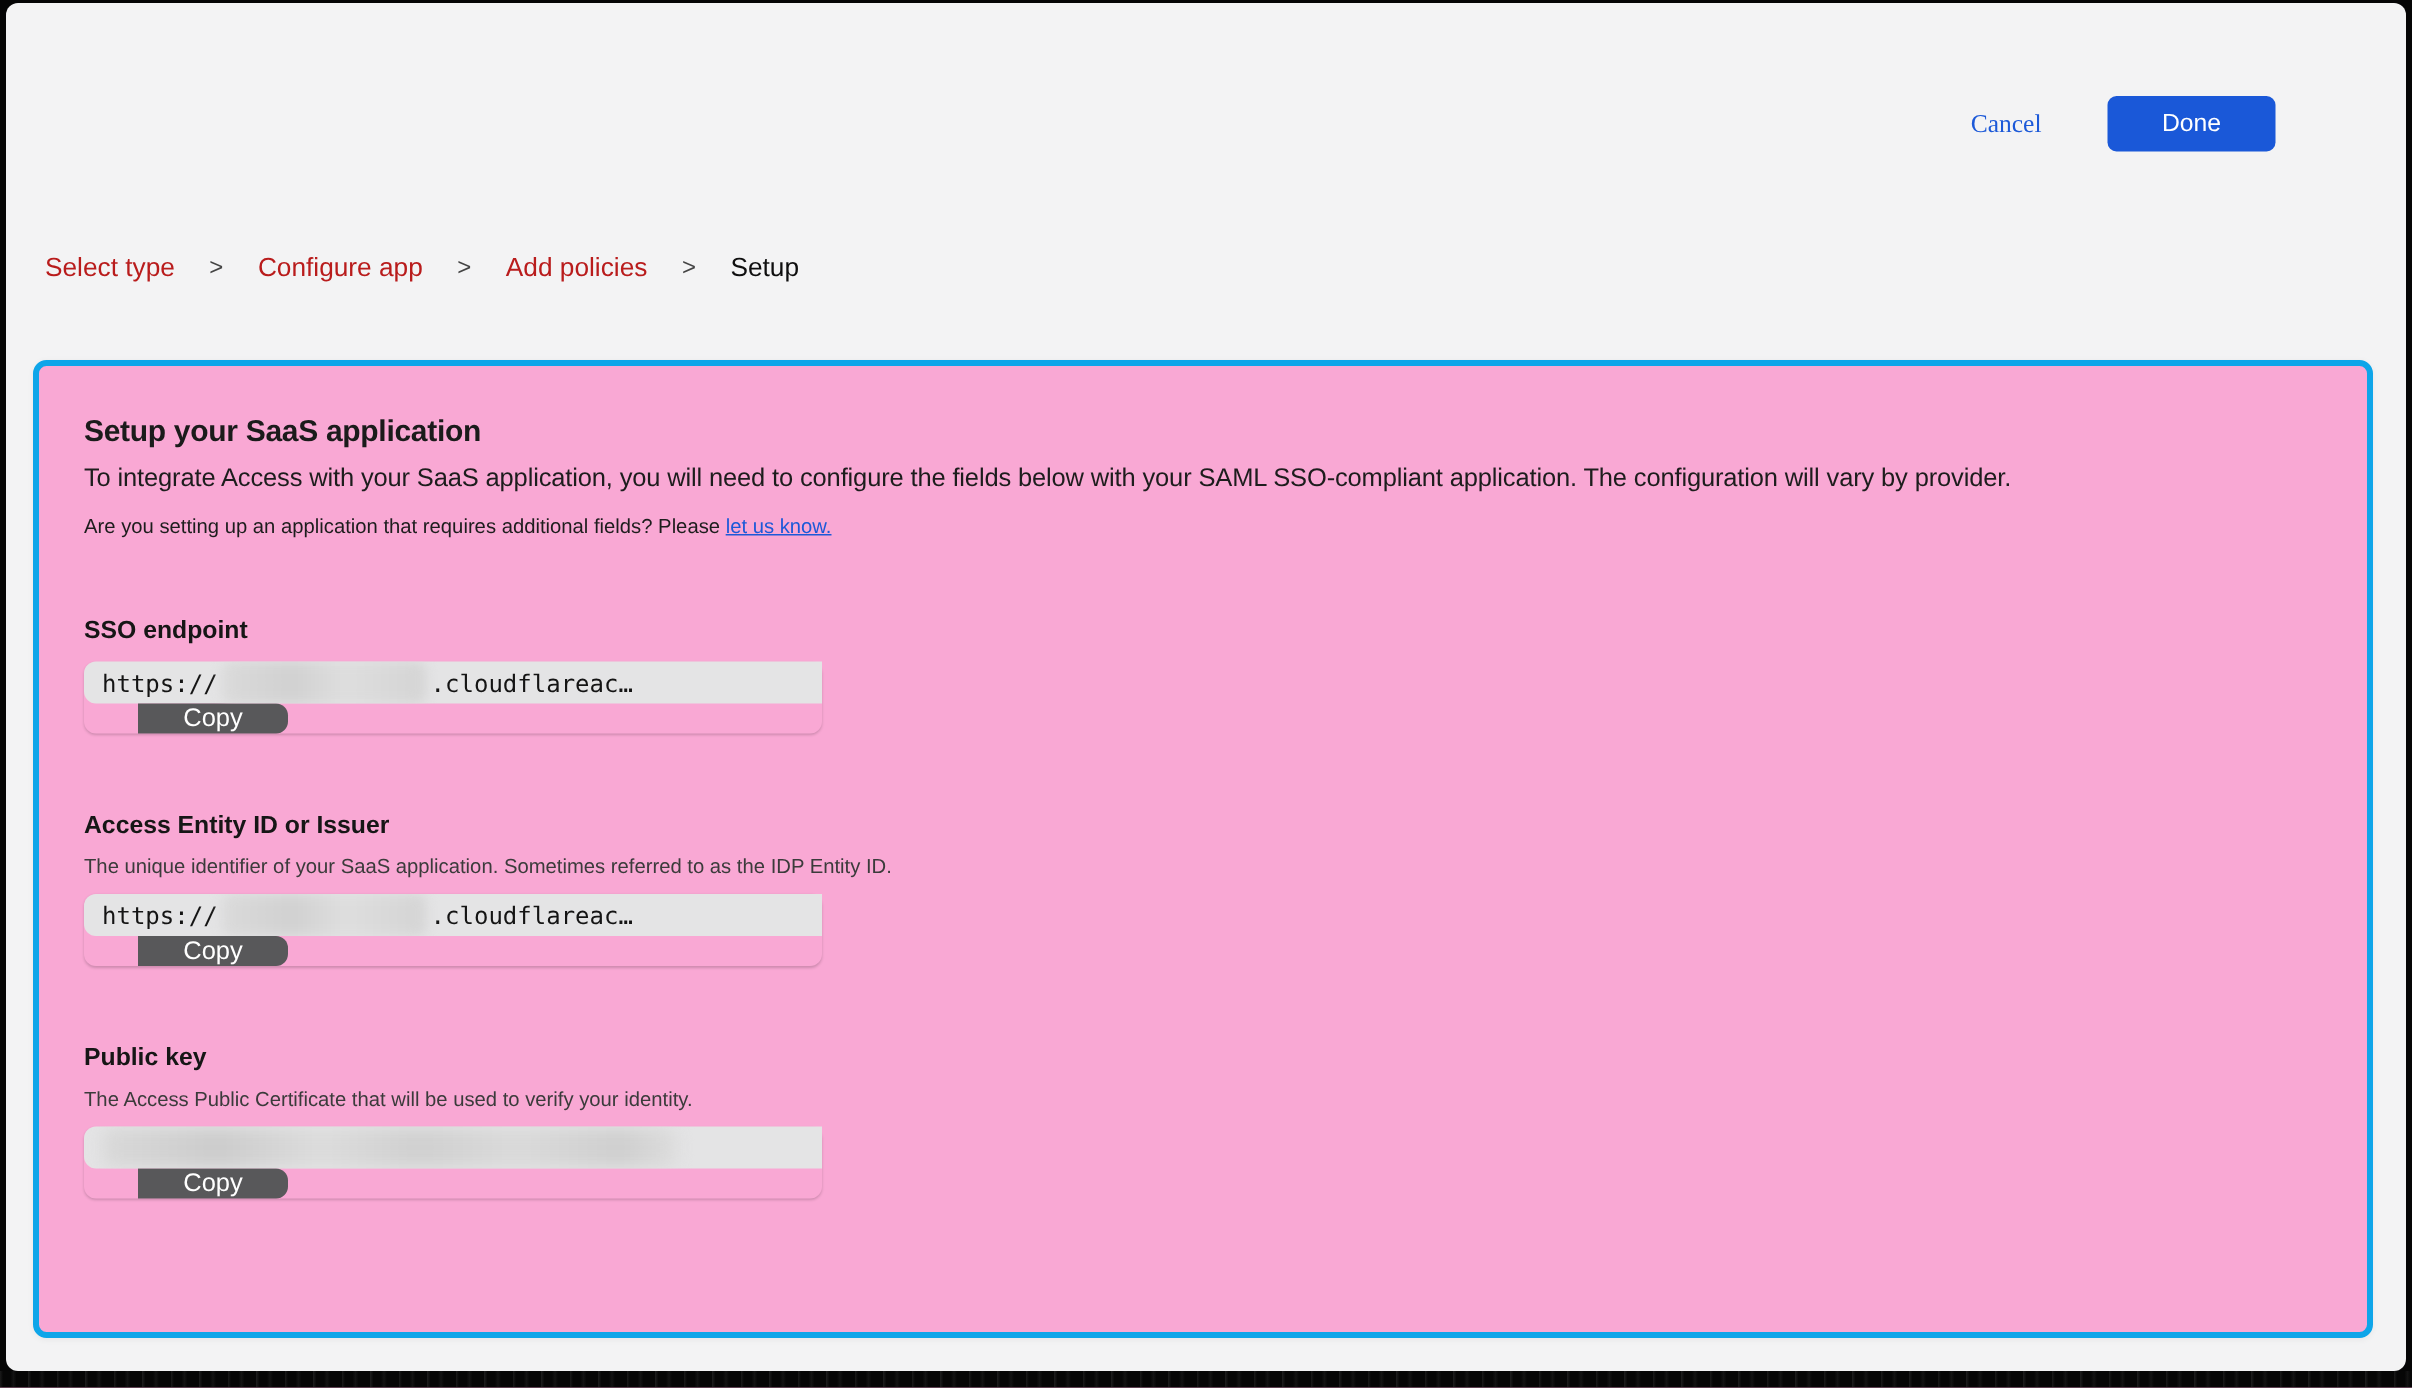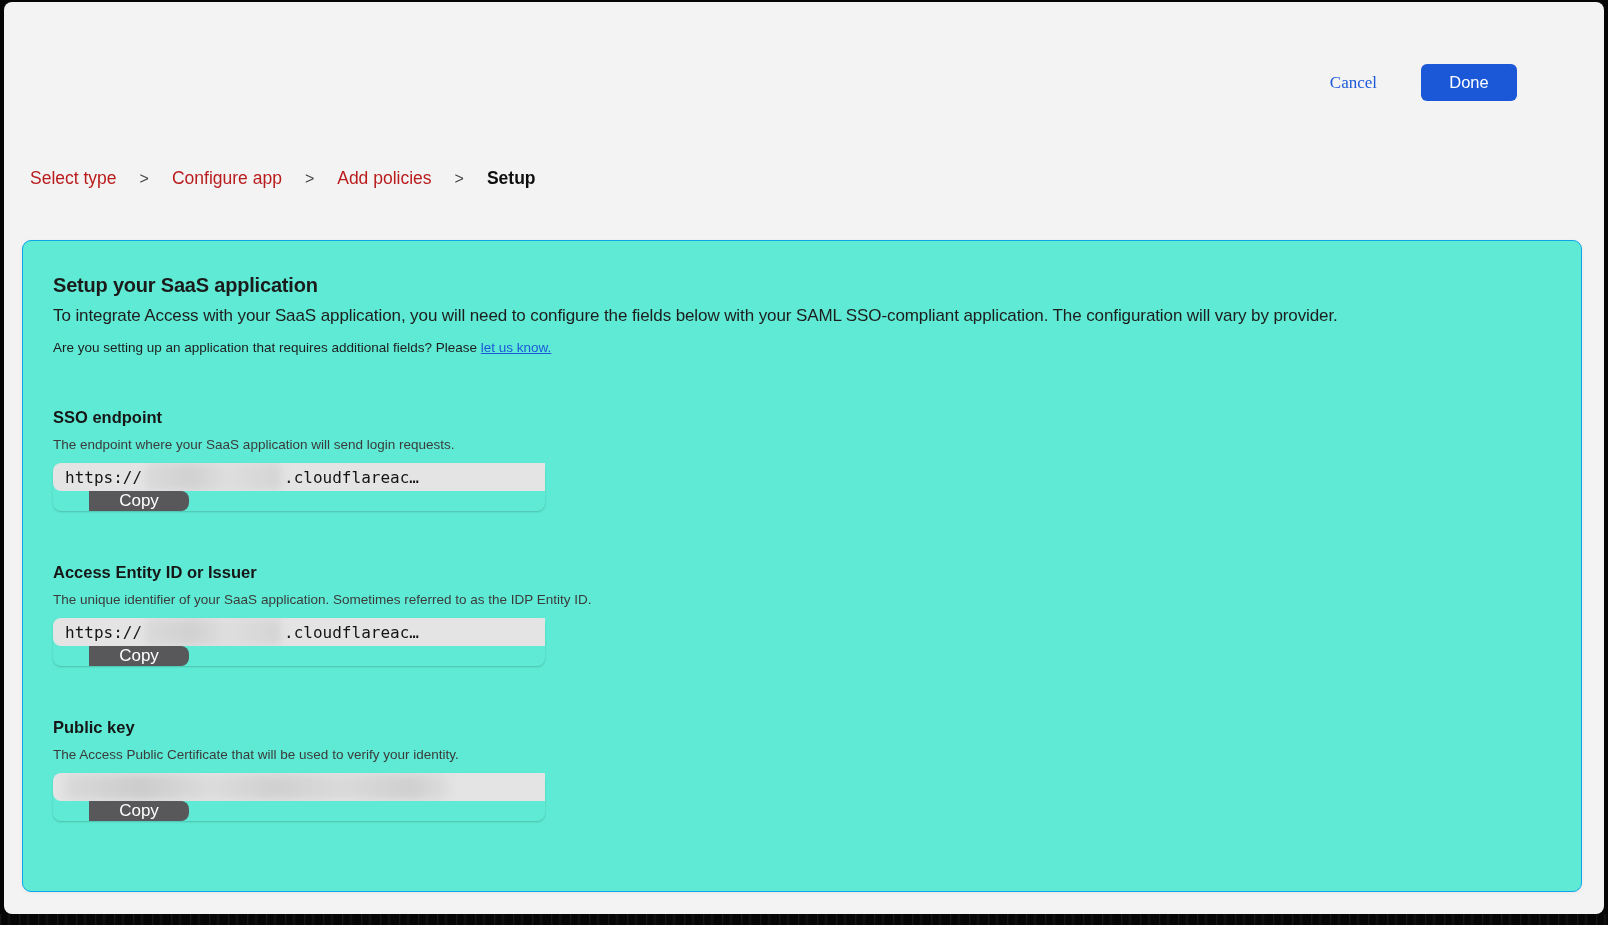--- a/index.html
+++ b/index.html
@@ -35,21 +35,21 @@
   }
   .cancel-link {
     font-size: 17px;
     color: #1c59d8;
     background: none;
     border: none;
     cursor: pointer;
     font-family: Liberation Serif, serif;
   }
   .done-btn {
-    width: 96px; height: 37px;
+    width: 112px; height: 37px;
     background: #1a58d8;
     border: none;
     border-radius: 6px;
     color: #ffffff;
     font-size: 16.5px;
     font-family: inherit;
     display: flex; align-items: center; justify-content: center;
     cursor: pointer;
   }
   
@@ -57,28 +57,28 @@
     position: absolute;
     left: 26px; top: 166px;
     display: flex;
     align-items: center;
     gap: 23px;
     font-size: 17.5px;
     color: #2e2e2e;
   }
   .crumb { color: #b91c1c; }
   .crumb-sep { color: #444444; font-size: 16px; }
-  .crumb.active { font-weight: 700; color: #0f0f0f; }
+  .crumb.active { font-weight: 400; color: #0f0f0f; }
   
   .card {
     position: absolute;
     left: 18px; top: 238px;
     width: 1560px; height: 652px;
-    background: #5eead4;
-    border: 1px solid #0ea5e9;
+    background: #f9a8d4;
+    border: 4px solid #0ea5e9;
     border-radius: 9px;
     box-shadow: 0 1px 4px rgba(0,0,0,0.05);
     padding: 33px 30px 0 30px;
   }
   .card-heading {
     font-size: 20px;
     font-weight: 700;
     color: #1b1b1b;
     letter-spacing: -0.2px;
   }
@@ -199,21 +199,20 @@
   <section class="card">
 
     <h2 class="card-heading">Setup your SaaS application</h2>
 
     <p class="card-intro">To integrate Access with your SaaS application, you will need to configure the fields below with your SAML SSO-compliant application. The configuration will vary by provider.</p>
 
     <p class="card-note"><span>Are you setting up an application that requires additional fields? Please </span><a href="#" class="note-link">let us know.</a></p>
 
     <div class="field first">
       <div class="field-label">SSO endpoint</div>
-      <div class="field-desc">The endpoint where your SaaS application will send login requests.</div>
       <div class="value-row">
         <div class="value-box">
           <span class="mono">https://</span>
           <span class="redact-sm"></span>
           <span class="mono">.cloudflareac…</span>
         </div>
         <button class="copy-btn">Copy</button>
       </div>
     </div>
 

